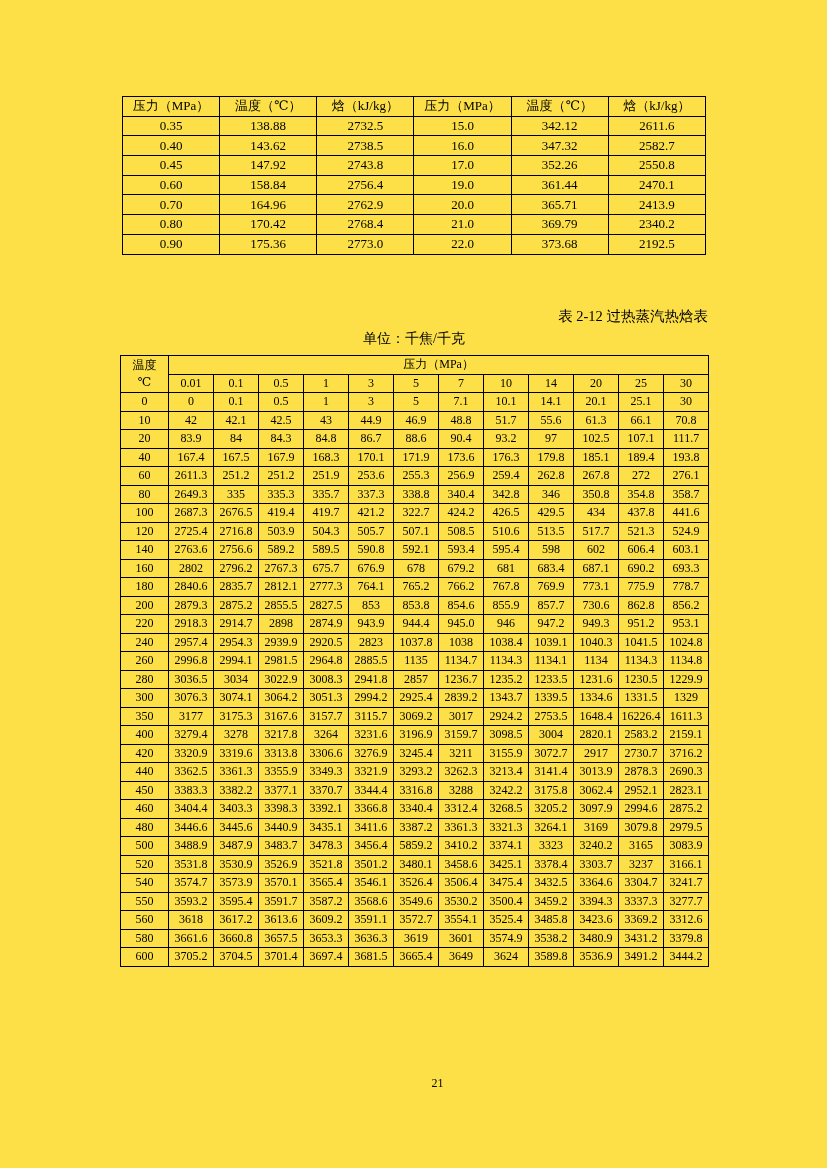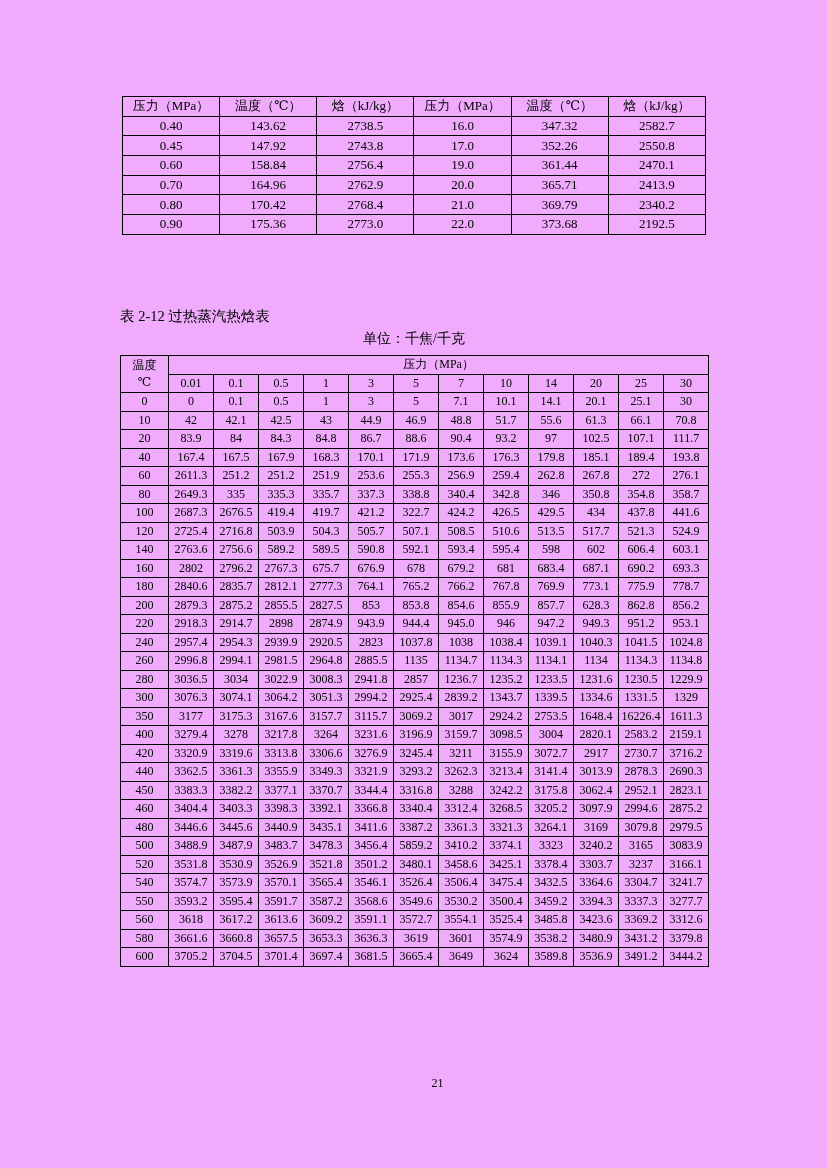--- a/index.html
+++ b/index.html
@@ -1,21 +1,21 @@
 <!DOCTYPE html>
 <html><head>
 <meta charset="utf-8">
 <style>
   * { margin: 0; padding: 0; box-sizing: border-box; }
   html, body { background: #ffffff; }
   .page {
     position: relative;
     width: 827px;
     height: 1168px;
-    background: #f0abfc;
+    background: #fde047;
     font-family: "Liberation Serif", "DejaVu Serif", serif;
     color: #000000;
     overflow: hidden;
   }
   table { border-collapse: collapse; table-layout: fixed; }
   td, th {
     border: 1px solid #000000;
     text-align: center;
     vertical-align: middle;
     white-space: nowrap;
@@ -38,21 +38,21 @@
     width: 588px;
     font-size: 12px;
   }
   .t2 td, .t2 th { height: 18.5px; }
   .t2 .corner-line { display: block; line-height: 1.45; }
   .title2 {
     position: absolute;
     left: 120px;
     top: 307px;
     width: 588px;
-    text-align: left;
+    text-align: right;
     font-size: 14.5px;
   }
   .unit {
     position: absolute;
     left: 120px;
     top: 330px;
     width: 588px;
     text-align: center;
     font-size: 14px;
   }
@@ -76,20 +76,28 @@
       <tr>
           <td>压力（MPa）</td>
           <td>温度（℃）</td>
           <td>焓（kJ/kg）</td>
           <td>压力（MPa）</td>
           <td>温度（℃）</td>
           <td>焓（kJ/kg）</td>
         </tr>
     </thead>
     <tbody>
+        <tr>
+          <td>0.35</td>
+          <td>138.88</td>
+          <td>2732.5</td>
+          <td>15.0</td>
+          <td>342.12</td>
+          <td>2611.6</td>
+        </tr>
         <tr>
           <td>0.40</td>
           <td>143.62</td>
           <td>2738.5</td>
           <td>16.0</td>
           <td>347.32</td>
           <td>2582.7</td>
         </tr>
         <tr>
           <td>0.45</td>
@@ -336,21 +344,21 @@
           <td>200</td>
           <td>2879.3</td>
           <td>2875.2</td>
           <td>2855.5</td>
           <td>2827.5</td>
           <td>853</td>
           <td>853.8</td>
           <td>854.6</td>
           <td>855.9</td>
           <td>857.7</td>
-          <td>628.3</td>
+          <td>730.6</td>
           <td>862.8</td>
           <td>856.2</td>
         </tr>
         <tr>
           <td>220</td>
           <td>2918.3</td>
           <td>2914.7</td>
           <td>2898</td>
           <td>2874.9</td>
           <td>943.9</td>

